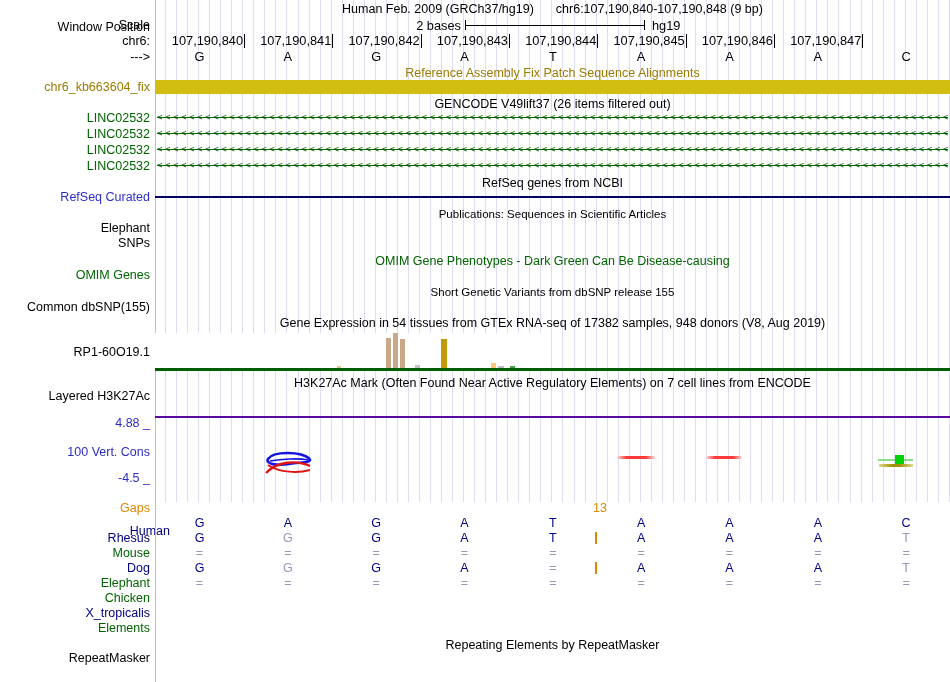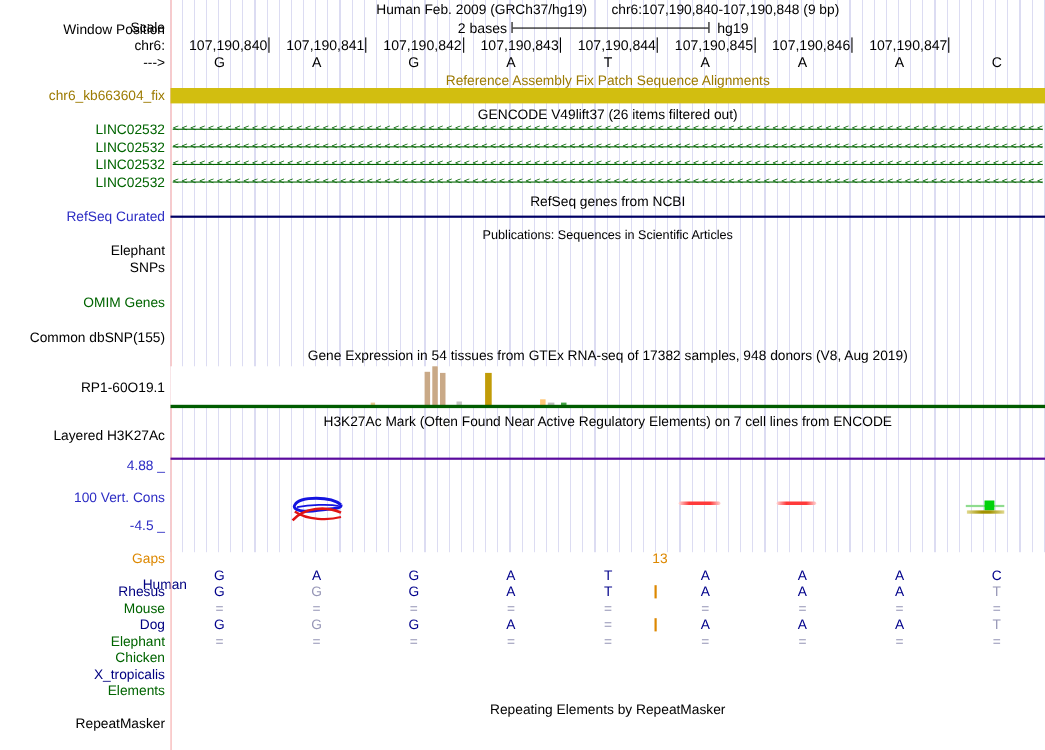--- a/index.html
+++ b/index.html
@@ -139,20 +139,22 @@
     <div class="title" style="top:97px">GENCODE V49lift37 (26 items filtered out)</div>
     <div class="arrow-row" style="top:111px">&lt;&lt;&lt;&lt;&lt;&lt;&lt;&lt;&lt;&lt;&lt;&lt;&lt;&lt;&lt;&lt;&lt;&lt;&lt;&lt;&lt;&lt;&lt;&lt;&lt;&lt;&lt;&lt;&lt;&lt;&lt;&lt;&lt;&lt;&lt;&lt;&lt;&lt;&lt;&lt;&lt;&lt;&lt;&lt;&lt;&lt;&lt;&lt;&lt;&lt;&lt;&lt;&lt;&lt;&lt;&lt;&lt;&lt;&lt;&lt;&lt;&lt;&lt;&lt;&lt;&lt;&lt;&lt;&lt;&lt;&lt;&lt;&lt;&lt;&lt;&lt;&lt;&lt;&lt;&lt;&lt;&lt;&lt;&lt;&lt;&lt;&lt;&lt;&lt;&lt;&lt;&lt;&lt;&lt;&lt;&lt;&lt;&lt;&lt;&lt;&lt;&lt;&lt;&lt;&lt;&lt;&lt;&lt;&lt;&lt;&lt;&lt;&lt;&lt;&lt;&lt;&lt;&lt;&lt;&lt;&lt;&lt;&lt;&lt;&lt;&lt;&lt;&lt;&lt;&lt;&lt;&lt;&lt;&lt;&lt;&lt;&lt;&lt;&lt;&lt;&lt;&lt;&lt;&lt;&lt;&lt;&lt;&lt;&lt;&lt;</div>
     <div class="arrow-row" style="top:127px">&lt;&lt;&lt;&lt;&lt;&lt;&lt;&lt;&lt;&lt;&lt;&lt;&lt;&lt;&lt;&lt;&lt;&lt;&lt;&lt;&lt;&lt;&lt;&lt;&lt;&lt;&lt;&lt;&lt;&lt;&lt;&lt;&lt;&lt;&lt;&lt;&lt;&lt;&lt;&lt;&lt;&lt;&lt;&lt;&lt;&lt;&lt;&lt;&lt;&lt;&lt;&lt;&lt;&lt;&lt;&lt;&lt;&lt;&lt;&lt;&lt;&lt;&lt;&lt;&lt;&lt;&lt;&lt;&lt;&lt;&lt;&lt;&lt;&lt;&lt;&lt;&lt;&lt;&lt;&lt;&lt;&lt;&lt;&lt;&lt;&lt;&lt;&lt;&lt;&lt;&lt;&lt;&lt;&lt;&lt;&lt;&lt;&lt;&lt;&lt;&lt;&lt;&lt;&lt;&lt;&lt;&lt;&lt;&lt;&lt;&lt;&lt;&lt;&lt;&lt;&lt;&lt;&lt;&lt;&lt;&lt;&lt;&lt;&lt;&lt;&lt;&lt;&lt;&lt;&lt;&lt;&lt;&lt;&lt;&lt;&lt;&lt;&lt;&lt;&lt;&lt;&lt;&lt;&lt;&lt;&lt;&lt;&lt;&lt;&lt;</div>
     <div class="arrow-row" style="top:143px">&lt;&lt;&lt;&lt;&lt;&lt;&lt;&lt;&lt;&lt;&lt;&lt;&lt;&lt;&lt;&lt;&lt;&lt;&lt;&lt;&lt;&lt;&lt;&lt;&lt;&lt;&lt;&lt;&lt;&lt;&lt;&lt;&lt;&lt;&lt;&lt;&lt;&lt;&lt;&lt;&lt;&lt;&lt;&lt;&lt;&lt;&lt;&lt;&lt;&lt;&lt;&lt;&lt;&lt;&lt;&lt;&lt;&lt;&lt;&lt;&lt;&lt;&lt;&lt;&lt;&lt;&lt;&lt;&lt;&lt;&lt;&lt;&lt;&lt;&lt;&lt;&lt;&lt;&lt;&lt;&lt;&lt;&lt;&lt;&lt;&lt;&lt;&lt;&lt;&lt;&lt;&lt;&lt;&lt;&lt;&lt;&lt;&lt;&lt;&lt;&lt;&lt;&lt;&lt;&lt;&lt;&lt;&lt;&lt;&lt;&lt;&lt;&lt;&lt;&lt;&lt;&lt;&lt;&lt;&lt;&lt;&lt;&lt;&lt;&lt;&lt;&lt;&lt;&lt;&lt;&lt;&lt;&lt;&lt;&lt;&lt;&lt;&lt;&lt;&lt;&lt;&lt;&lt;&lt;&lt;&lt;&lt;&lt;&lt;&lt;</div>
     <div class="arrow-row" style="top:159px">&lt;&lt;&lt;&lt;&lt;&lt;&lt;&lt;&lt;&lt;&lt;&lt;&lt;&lt;&lt;&lt;&lt;&lt;&lt;&lt;&lt;&lt;&lt;&lt;&lt;&lt;&lt;&lt;&lt;&lt;&lt;&lt;&lt;&lt;&lt;&lt;&lt;&lt;&lt;&lt;&lt;&lt;&lt;&lt;&lt;&lt;&lt;&lt;&lt;&lt;&lt;&lt;&lt;&lt;&lt;&lt;&lt;&lt;&lt;&lt;&lt;&lt;&lt;&lt;&lt;&lt;&lt;&lt;&lt;&lt;&lt;&lt;&lt;&lt;&lt;&lt;&lt;&lt;&lt;&lt;&lt;&lt;&lt;&lt;&lt;&lt;&lt;&lt;&lt;&lt;&lt;&lt;&lt;&lt;&lt;&lt;&lt;&lt;&lt;&lt;&lt;&lt;&lt;&lt;&lt;&lt;&lt;&lt;&lt;&lt;&lt;&lt;&lt;&lt;&lt;&lt;&lt;&lt;&lt;&lt;&lt;&lt;&lt;&lt;&lt;&lt;&lt;&lt;&lt;&lt;&lt;&lt;&lt;&lt;&lt;&lt;&lt;&lt;&lt;&lt;&lt;&lt;&lt;&lt;&lt;&lt;&lt;&lt;&lt;&lt;</div>
 
     <div class="title" style="top:176px">RefSeq genes from NCBI</div>
     <div class="refseq-line"></div>
 
     <div class="title sm" style="top:207px">Publications: Sequences in Scientific Articles</div>
+    <div class="title green" style="top:254px">OMIM Gene Phenotypes - Dark Green Can Be Disease-causing</div>
+    <div class="title sm" style="top:285px">Short Genetic Variants from dbSNP release 155</div>
 
     <div class="title" style="top:316px">Gene Expression in 54 tissues from GTEx RNA-seq of 17382 samples, 948 donors (V8, Aug 2019)</div>
     <div class="gtex-box"></div>
     <div id="gtex-bars">
         <div class="gbar" style="left: 182px; width: 4px; height: 3px; top: 366px; background: rgb(232, 200, 142);"></div>
         <div class="gbar" style="left: 231px; width: 5px; height: 31px; top: 338px; background: rgb(201, 169, 135);"></div>
         <div class="gbar" style="left: 238px; width: 5px; height: 36px; top: 333px; background: rgb(201, 169, 135);"></div>
         <div class="gbar" style="left: 245px; width: 5px; height: 30px; top: 339px; background: rgb(201, 169, 135);"></div>
         <div class="gbar" style="left: 260px; width: 5px; height: 4px; top: 365px; background: rgb(196, 196, 196);"></div>
         <div class="gbar" style="left: 286px; width: 6px; height: 30px; top: 339px; background: rgb(193, 156, 8);"></div>

